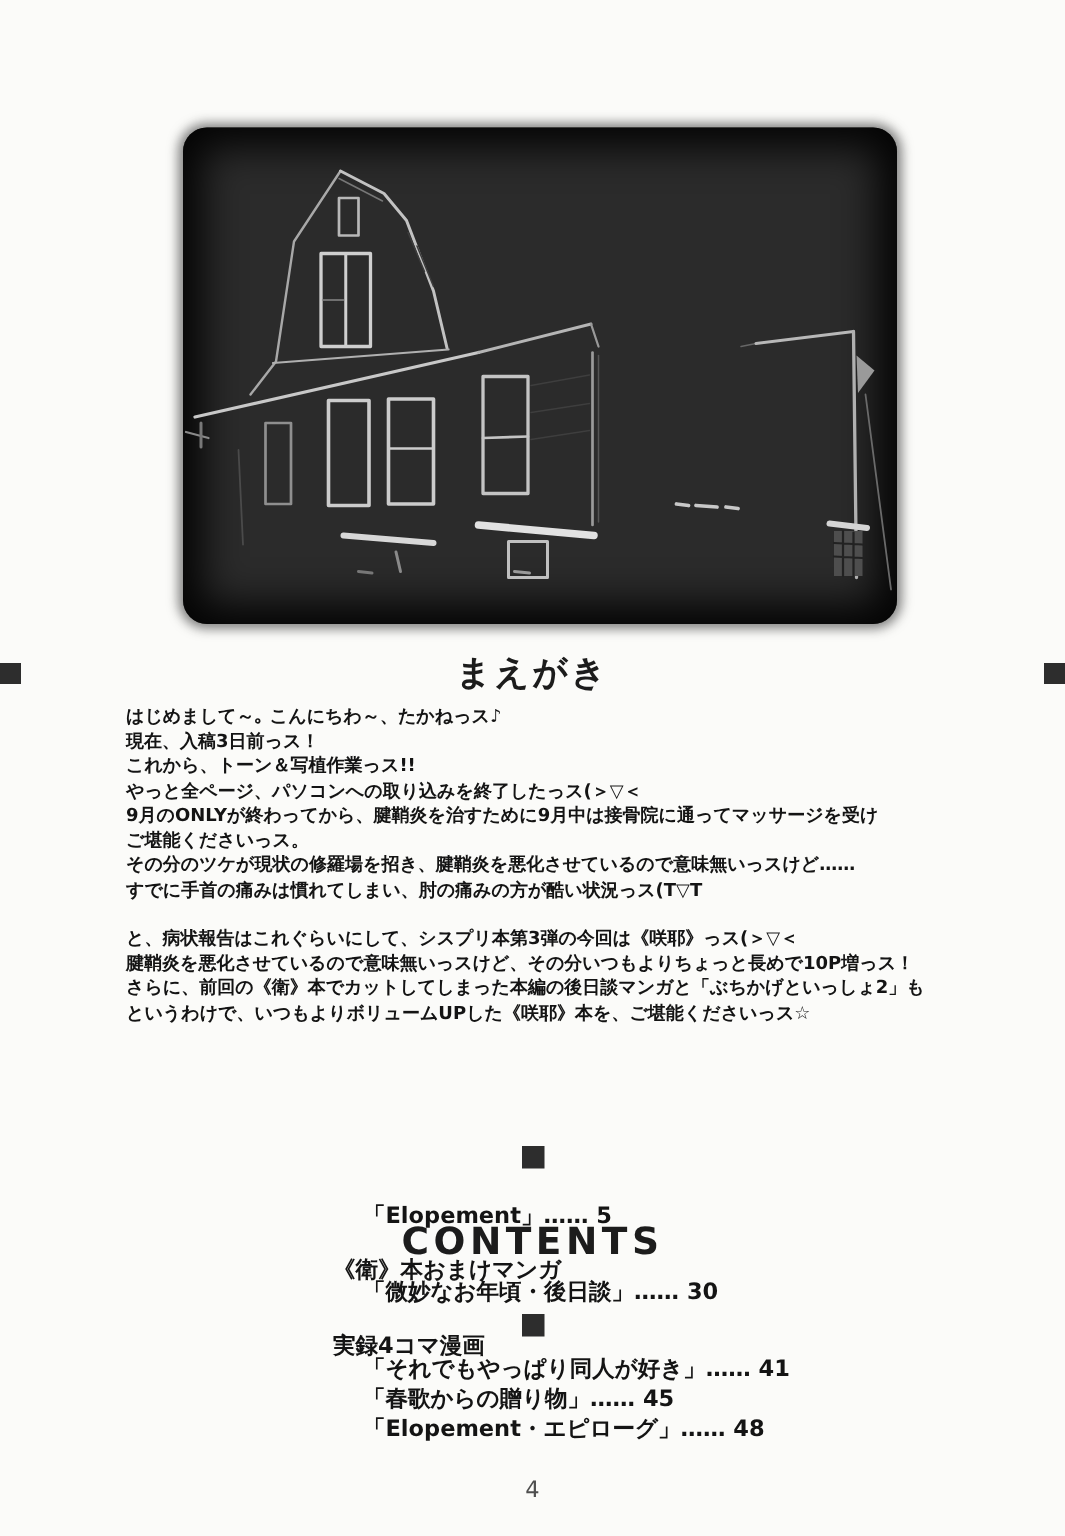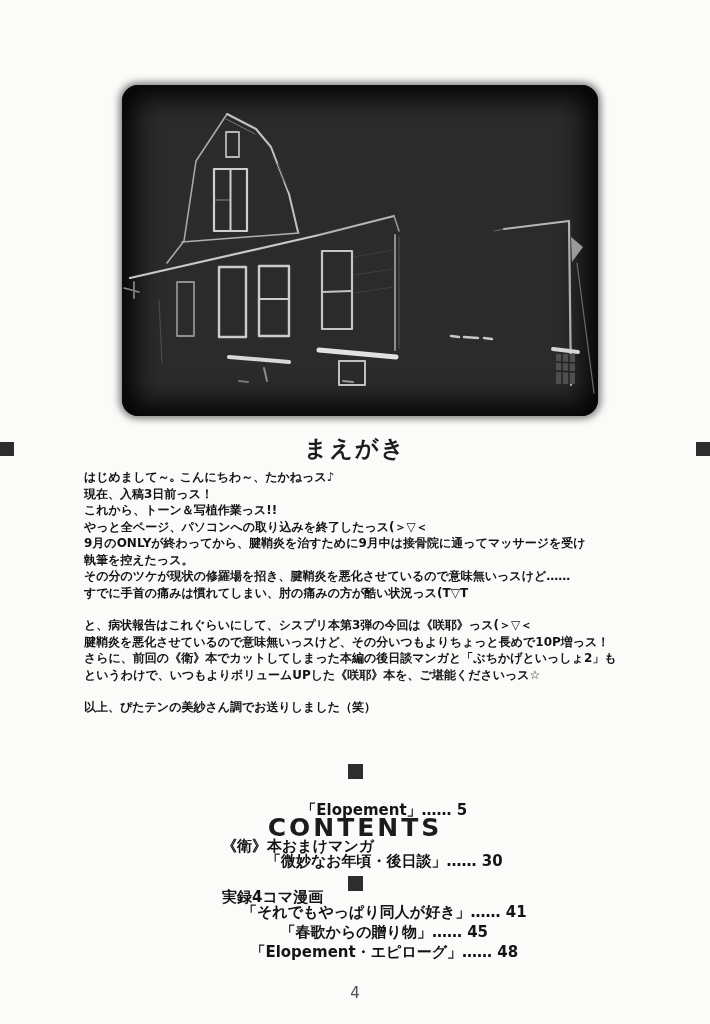--- a/index.html
+++ b/index.html
@@ -34,21 +34,21 @@
   .para { margin:0 0 16px 0; }
   .para:last-child { margin-bottom:0; }
   
   .contents-list {
     position:absolute; left:222px; top:800px;
     font-size:15px; font-weight:bold; white-space:nowrap;
   }
   .contents-item { line-height:20px; }
   .type-group { margin-top:16px; }
   .type-group + .type-entry { margin-top:-5px; }
-  .type-entry { padding-left:20px;text-align:center; }
+  .type-entry { padding-left:20px; }
   
   .page-number {
     position:absolute; top:984px; left:0; width:710px;
     text-align:center; font-size:15px; color:#4f4f4f;
   }
 </style>
 </head>
 <body>
 
 <div class="page">
@@ -115,32 +115,29 @@
     <span class="sq"></span>
   </div>
 
   <div class="preface-body" id="preface-paragraphs">
       <div class="para">
         <div>はじめまして～｡ こんにちわ～、たかねっス♪</div>
         <div>現在、入稿3日前っス！</div>
         <div>これから、トーン＆写植作業っス!!</div>
         <div>やっと全ページ、パソコンへの取り込みを終了したっス(＞▽＜</div>
         <div>9月のONLYが終わってから、腱鞘炎を治すために9月中は接骨院に通ってマッサージを受け</div>
-        <div>執筆を控えたっス。</div>
+        <div>ご堪能くださいっス。</div>
         <div>その分のツケが現状の修羅場を招き、腱鞘炎を悪化させているので意味無いっスけど……</div>
         <div>すでに手首の痛みは慣れてしまい、肘の痛みの方が酷い状況っス(T▽T</div>
       </div>
       <div class="para">
         <div>と、病状報告はこれぐらいにして、シスプリ本第3弾の今回は《咲耶》っス(＞▽＜</div>
         <div>腱鞘炎を悪化させているので意味無いっスけど、その分いつもよりちょっと長めで10P増っス！</div>
         <div>さらに、前回の《衛》本でカットしてしまった本編の後日談マンガと「ぶちかげといっしょ2」も</div>
         <div>というわけで、いつもよりボリュームUPした《咲耶》本を、ご堪能くださいっス☆</div>
-      </div>
-      <div class="para">
-        <div>以上、ぴたテンの美紗さん調でお送りしました（笑）</div>
       </div>
     </div>
 
   <div class="section-header" id="contents-header">
     <span class="sq"></span>
     <span>CONTENTS</span>
     <span class="sq"></span>
   </div>
 
   <div class="contents-list" id="contents-list">

